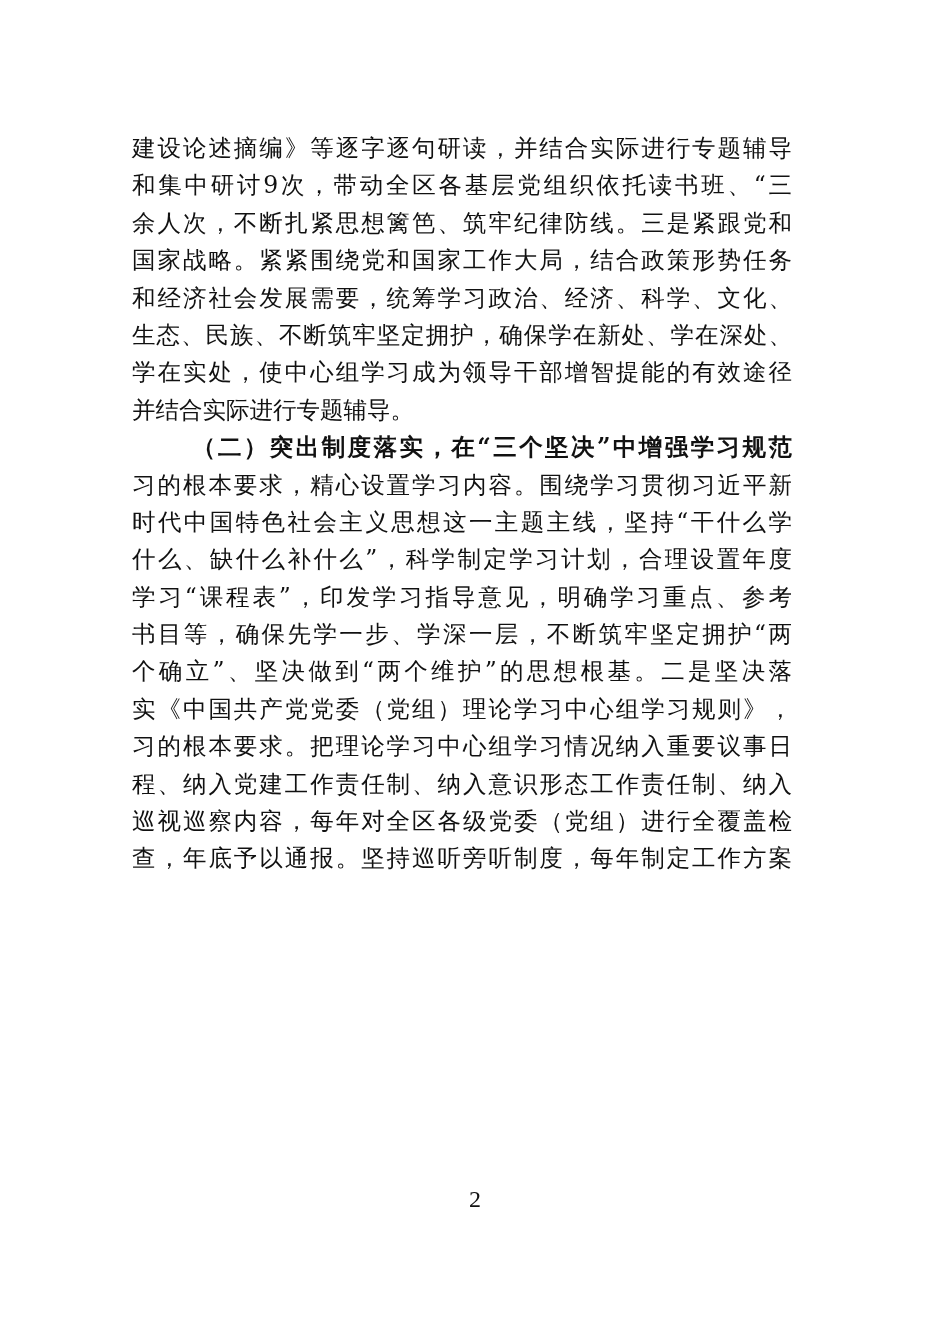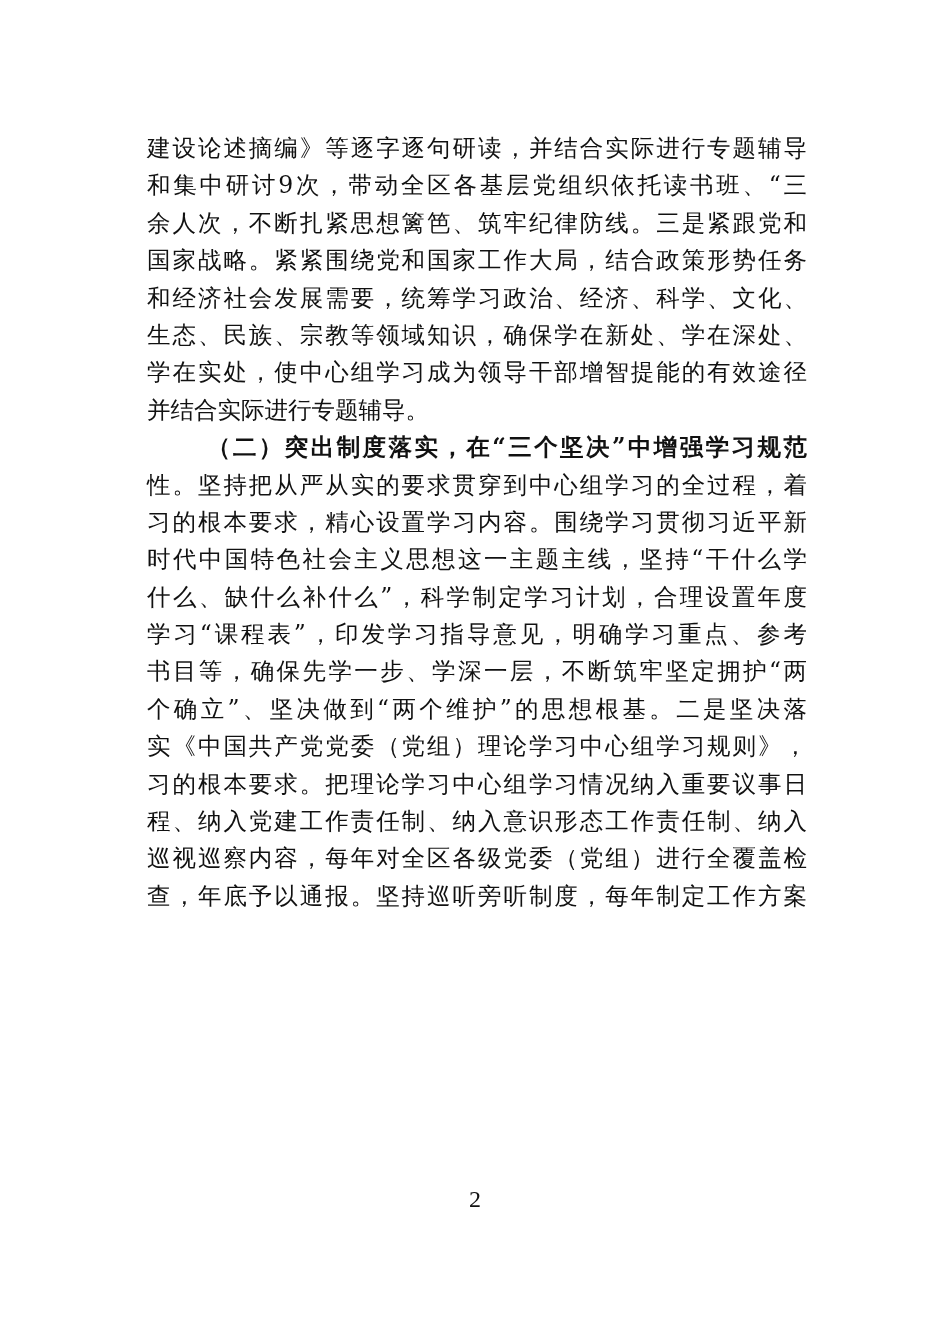--- a/index.html
+++ b/index.html
@@ -1,21 +1,21 @@
 <!DOCTYPE html>
 <html><head>
 <meta charset="utf-8">
 <style>
   html, body { margin: 0; padding: 0; background: #ffffff; }
   body { width: 950px; height: 1344px; position: relative; overflow: hidden; }
   .page {
     position: absolute; left: 0; top: 0; width: 950px; height: 1344px; background: #fff;
   }
   .body-text {
-    position: absolute; left: 147px; top: 130px; width: 660px;
+    position: absolute; left: 132px; top: 130px; width: 660px;
     font-family: "DejaVu Serif", "Liberation Serif", serif;
     font-size: 23.5px; color: #111;
     line-height: 37.4px;
   }
   .line {
     display: block; white-space: nowrap; text-align: justify; text-align-last: justify;
     height: 37.4px;
   }
   .line.last { text-align-last: left; }
   .line.indent { padding-left: 60px; }
@@ -28,26 +28,25 @@
 </head>
 <body>
 
 <div class="page">
   <div class="body-text">
     <span class="line">建设论述摘编》等逐字逐句研读，并结合实际进行专题辅导</span>
     <span class="line">和集中研讨9次，带动全区各基层党组织依托读书班、“三</span>
     <span class="line">余人次，不断扎紧思想篱笆、筑牢纪律防线。三是紧跟党和</span>
     <span class="line">国家战略。紧紧围绕党和国家工作大局，结合政策形势任务</span>
     <span class="line">和经济社会发展需要，统筹学习政治、经济、科学、文化、</span>
-    <span class="line">生态、民族、宗教等领域知识，确保学在新处、学在深处、</span>
+    <span class="line">生态、民族、不断筑牢坚定拥护，确保学在新处、学在深处、</span>
     <span class="line">学在实处，使中心组学习成为领导干部增智提能的有效途径</span>
     <span class="line last">并结合实际进行专题辅导。</span>
 
     <span class="line indent bold">（二）突出制度落实，在“三个坚决”中增强学习规范</span>
-    <span class="line">性。坚持把从严从实的要求贯穿到中心组学习的全过程，着</span>
     <span class="line">习的根本要求，精心设置学习内容。围绕学习贯彻习近平新</span>
     <span class="line">时代中国特色社会主义思想这一主题主线，坚持“干什么学</span>
     <span class="line">什么、缺什么补什么”，科学制定学习计划，合理设置年度</span>
     <span class="line">学习“课程表”，印发学习指导意见，明确学习重点、参考</span>
     <span class="line">书目等，确保先学一步、学深一层，不断筑牢坚定拥护“两</span>
     <span class="line">个确立”、坚决做到“两个维护”的思想根基。二是坚决落</span>
     <span class="line">实《中国共产党党委（党组）理论学习中心组学习规则》，</span>
     <span class="line">习的根本要求。把理论学习中心组学习情况纳入重要议事日</span>
     <span class="line">程、纳入党建工作责任制、纳入意识形态工作责任制、纳入</span>
     <span class="line">巡视巡察内容，每年对全区各级党委（党组）进行全覆盖检</span>

